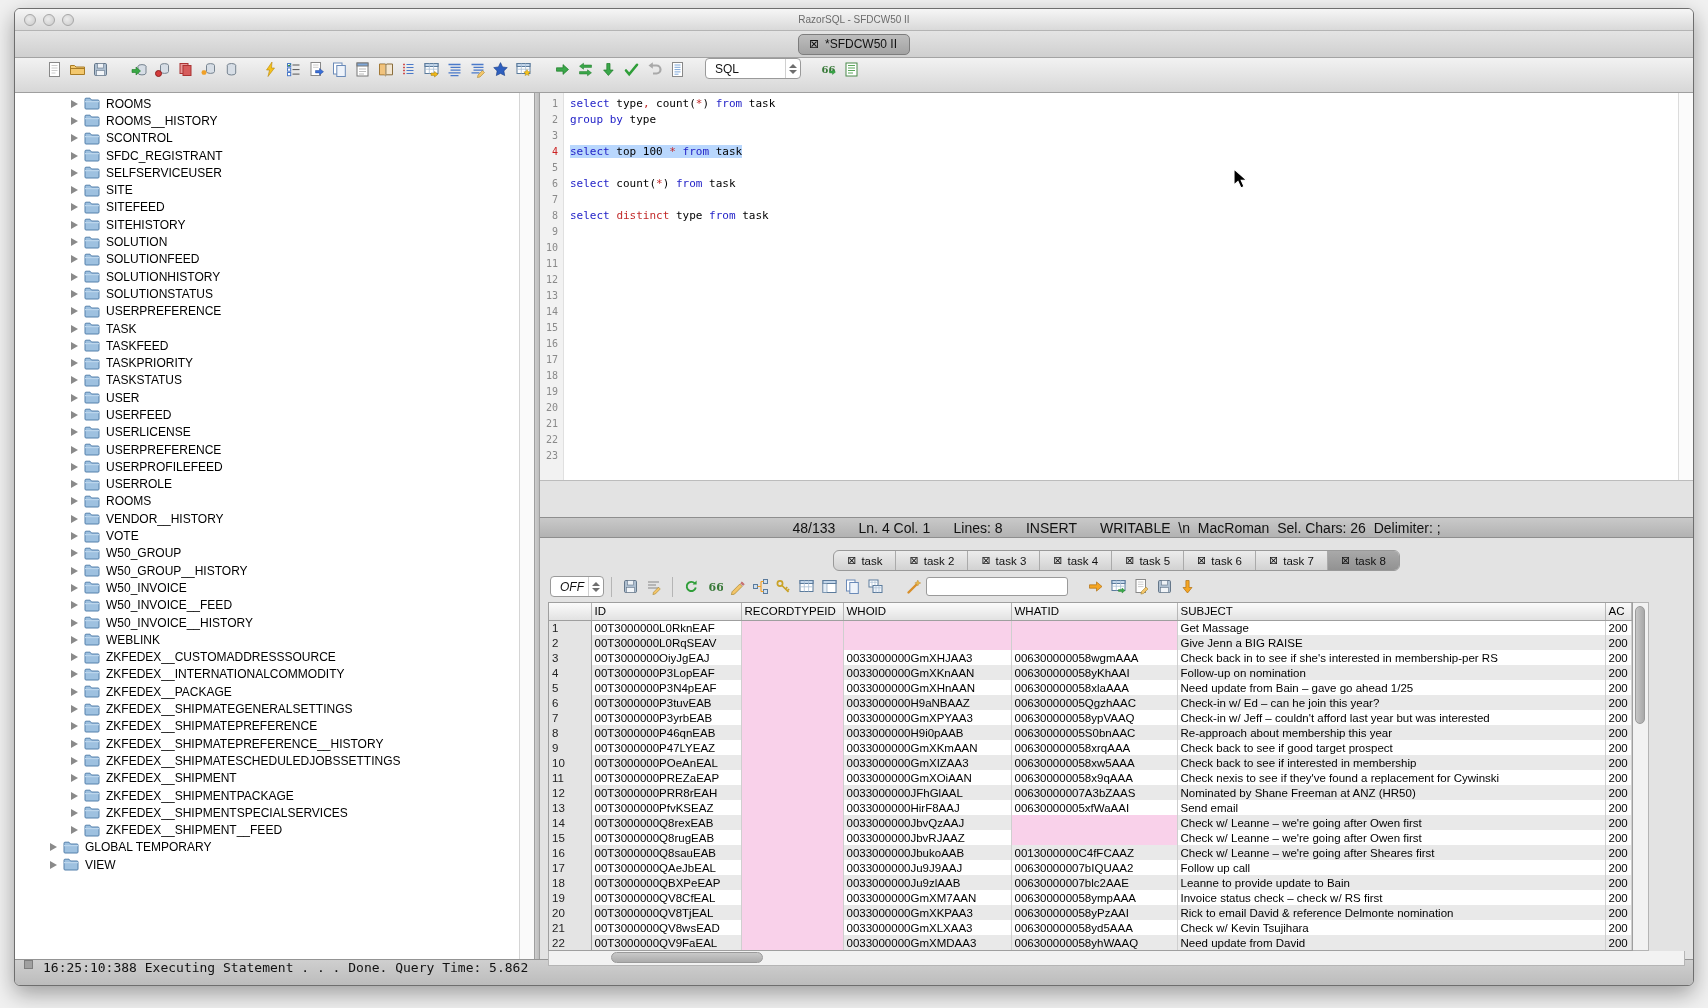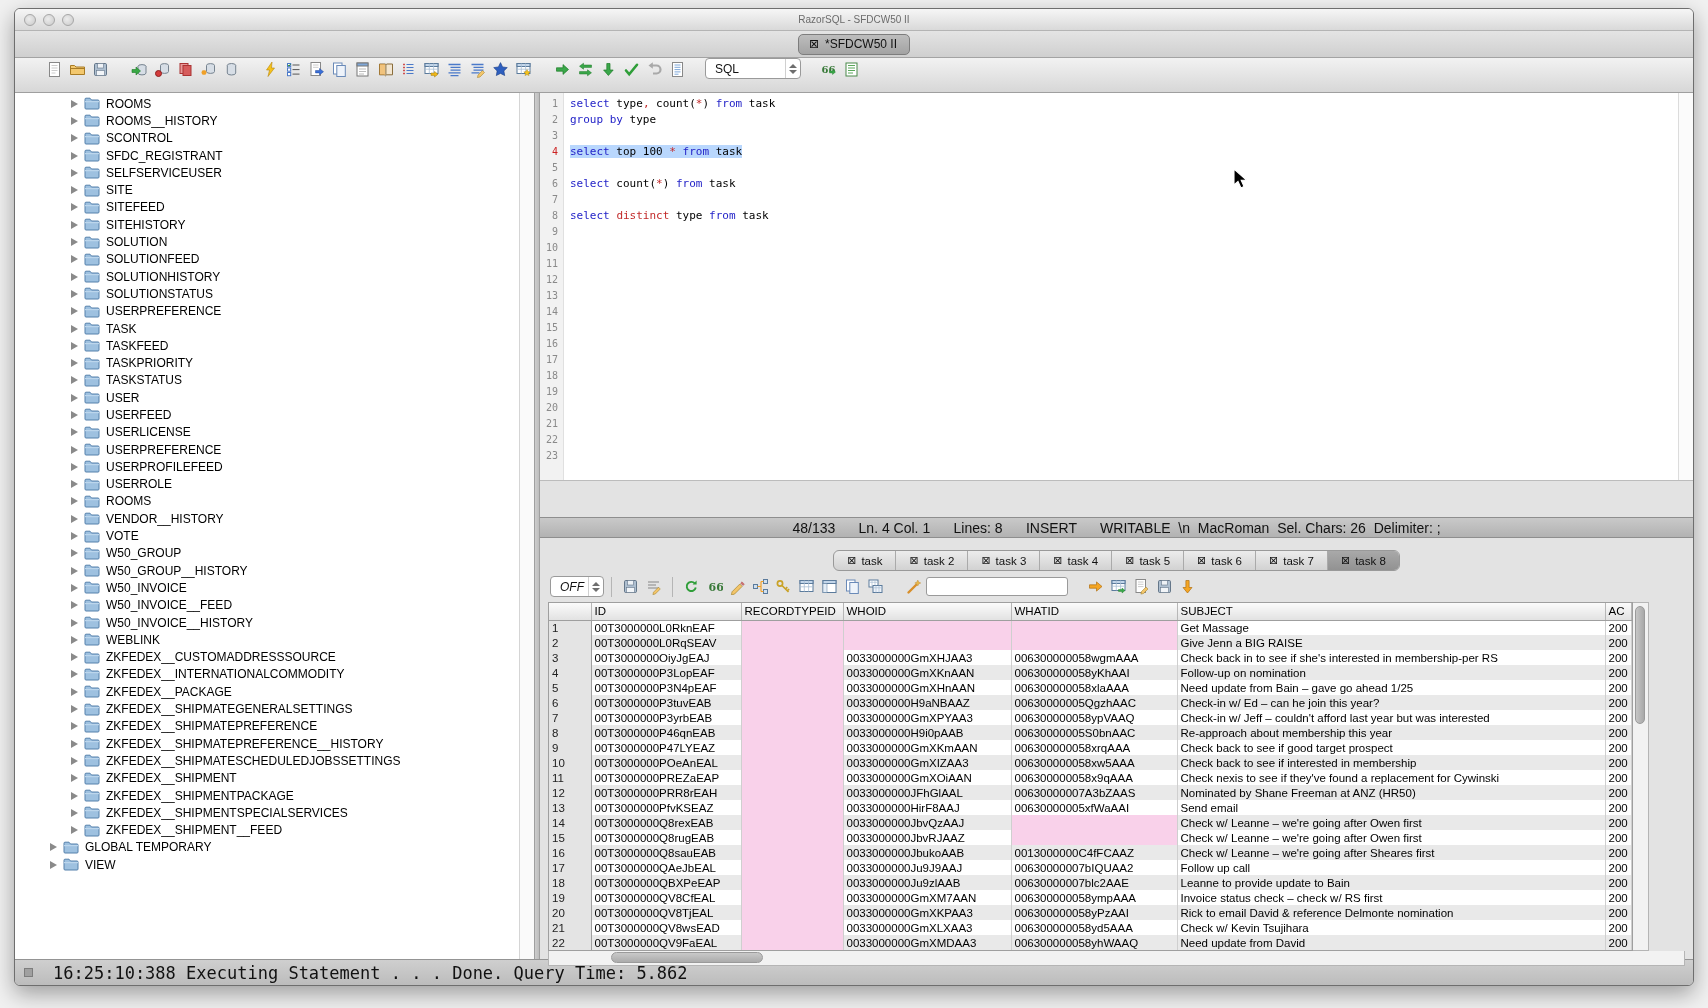--- a/index.html
+++ b/index.html
@@ -76,21 +76,21 @@
   tbody tr:nth-child(even) td{background:#e9e9e9;}
   td.rn{background:#e4e4e4 !important;border-right:1px solid #9f9f9f;color:#222;}
   td.nul{background:var(--nul) !important;}
   .tv-scroll{width:16px;flex:0 0 auto;background:#f2f2f2;border:1px solid #b5b5b5;border-left:none;position:relative;}
   .tv-thumb{position:absolute;left:2px;top:3px;width:10px;height:118px;border-radius:6px;background:linear-gradient(90deg,#c6c6c6,#a8a8a8);border:1px solid #9a9a9a;}
   .hscroll{height:15px;flex:0 0 auto;margin:0 8px;background:#f2f2f2;border:1px solid #b5b5b5;border-top:none;position:relative;}
   .h-thumb{position:absolute;top:1px;left:62px;width:152px;height:11px;border-radius:6px;background:linear-gradient(#c9c9c9,#ababab);border:1px solid #9a9a9a;}
   .rfill{flex:1 1 auto;}
   
   .statusbar{height:26px;flex:0 0 auto;background:linear-gradient(#cfcfcf,#bcbcbc);border-top:1px solid #949494;
-    display:flex;align-items:center;padding:0 9px;font-family:"DejaVu Sans Mono",monospace;font-size:17px;color:#111;gap:20px;}
+    display:flex;align-items:flex-start;padding:0 9px;font-family:"DejaVu Sans Mono",monospace;font-size:13px;color:#111;gap:10px;}
   .sq{width:9px;height:9px;background:#a0a0a0;border:1px solid #7d7d7d;flex:0 0 auto;}
   .cursor{position:absolute;z-index:50;pointer-events:none;}
 </style>
 </head>
 <body>
 
 <div class="window">
   <div class="titlebar">
     <div class="lights">
       <span class="light"></span>

